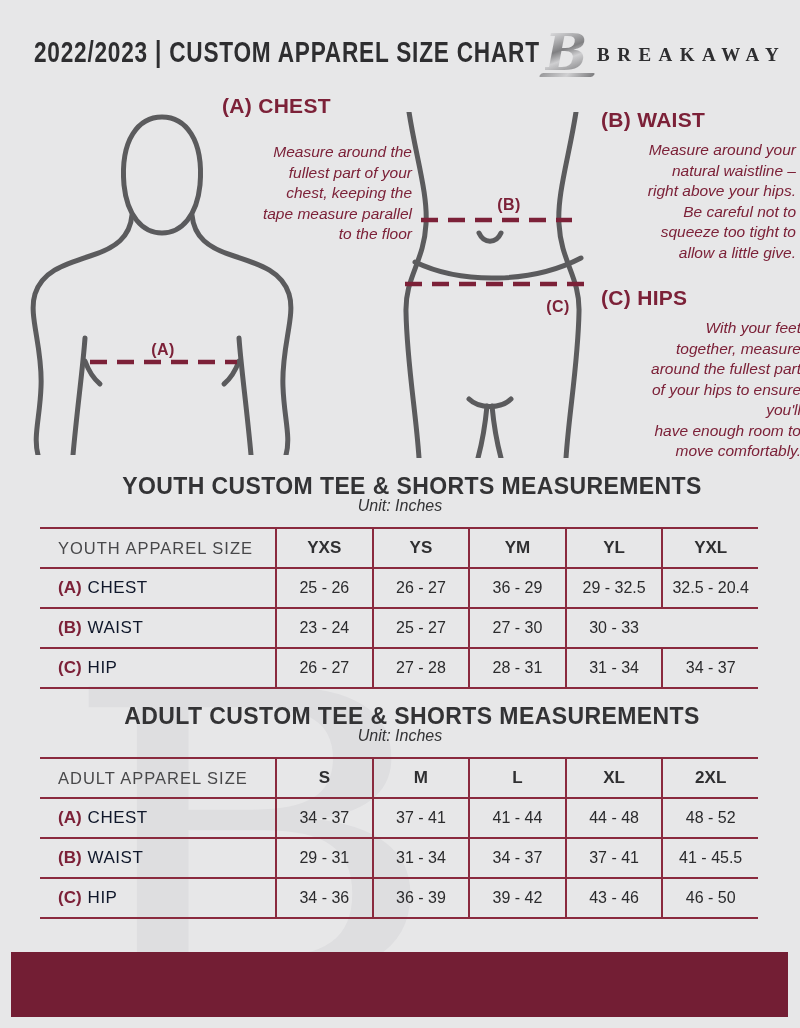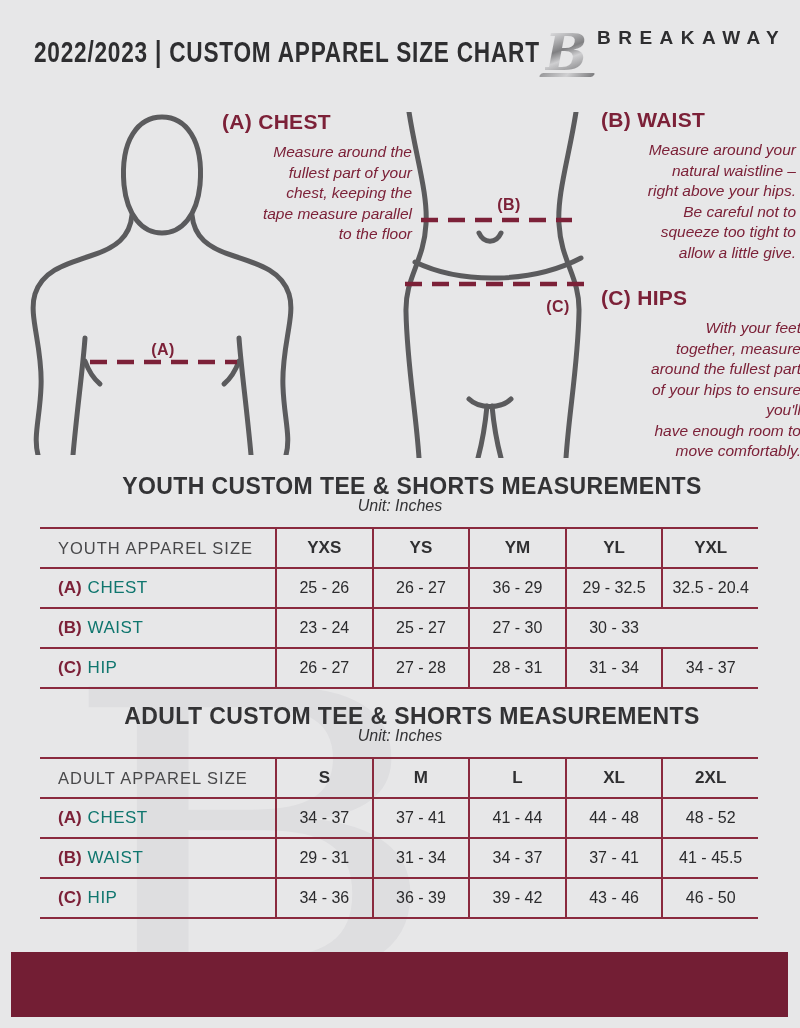--- a/index.html
+++ b/index.html
@@ -23,35 +23,35 @@
 
   
   .hdr-title{position:absolute;left:34px;top:36px;font-size:29px;font-weight:bold;color:var(--dark);
     letter-spacing:1px;white-space:nowrap;transform:scaleX(0.78);transform-origin:left center;z-index:2;}
   .logo{position:absolute;left:545px;top:28px;width:46px;height:50px;z-index:2;}
   .logo-b{display:block;font-family:"DejaVu Serif",serif;font-style:italic;font-weight:bold;font-size:50px;line-height:1;
     background:linear-gradient(160deg,#e2e2e4 8%,#808082 42%,#cfcfd1 58%,#6f6f71 92%);
     -webkit-background-clip:text;background-clip:text;color:transparent;}
   .logo-base{position:absolute;left:-5px;bottom:1px;width:54px;height:4px;border-radius:2px;
     background:linear-gradient(90deg,#9a9a9c,#d0d0d2 50%,#7d7d7f);transform:skewX(-35deg);}
-  .brand{position:absolute;left:597px;top:27px;font-size:19px;font-weight:bold;color:var(--dark);
-    letter-spacing:7.5px;z-index:2;}
+  .brand{position:absolute;left:597px;top:44px;font-size:19px;font-weight:bold;color:var(--dark);
+    letter-spacing:7.5px;z-index:2;font-family:Liberation Serif, serif;}
 
   
   .fig{position:absolute;z-index:1;}
   .fig-left{left:20px;top:105px;}
   .fig-right{left:385px;top:112px;}
   .fig path,.fig line{fill:none;stroke:var(--fig);stroke-width:5;stroke-linecap:round;}
   .fig .dash{stroke:var(--maroon);stroke-width:4.5;stroke-dasharray:17 10;stroke-linecap:butt;}
   .fig text{font-family:"Liberation Sans",sans-serif;font-size:16px;font-weight:bold;fill:var(--maroon);letter-spacing:.5px;}
 
   .guide-head{position:absolute;font-size:21px;font-weight:800;color:var(--maroon);letter-spacing:.3px;z-index:2;}
   .guide-body{position:absolute;font-size:15.5px;font-style:italic;font-weight:500;color:var(--maroon);
     line-height:20.5px;white-space:pre-line;z-index:2;text-align:right;}
-  .gh-chest{left:222px;top:110px;}
+  .gh-chest{left:222px;top:94px;}
   .gb-chest{left:222px;top:142px;width:190px;}
   .gh-waist{left:601px;top:108px;}
   .gb-waist{left:601px;top:140px;width:195px;}
   .gh-hips{left:601px;top:286px;}
   .gb-hips{left:601px;top:318px;width:200px;}
 
   
   .sec-title{position:absolute;left:12px;width:800px;text-align:center;font-size:23px;font-weight:700;
     color:#333335;letter-spacing:.4px;z-index:2;}
   .sec-unit{position:absolute;left:0;width:800px;text-align:center;font-size:16px;font-style:italic;
@@ -61,21 +61,21 @@
 
   .size-table{position:absolute;left:40px;width:718px;border-top:2px solid var(--line);z-index:2;}
   .yt-table{top:527px;} .at-table{top:757px;}
   .t-row{display:grid;grid-template-columns:235px repeat(5,1fr);height:40px;border-bottom:2px solid var(--line);}
   .t-cell{display:flex;align-items:center;justify-content:center;font-size:16px;color:var(--cell);}
   .t-cell.v{border-left:2px solid var(--line);}
   .t-cell.label{justify-content:flex-start;padding-left:18px;}
   .hdr-label{font-size:16.5px;color:#48484a;letter-spacing:1px;}
   .size-name{font-weight:bold;font-size:17px;color:#2f2f31;}
   .row-prefix{font-weight:800;color:var(--maroon);font-size:17px;margin-right:6px;}
-  .row-label{font-size:17px;color:#0f766e;letter-spacing:.5px;}
+  .row-label{font-size:17px;color:#0f172a;letter-spacing:.5px;}
 
   
   .footer-bar{position:absolute;left:11px;top:952px;width:777px;height:65px;background:var(--bar);z-index:2;}
 </style>
 </head>
 <body>
 
 <div class="page">
 
   <div class="watermark">B</div>

